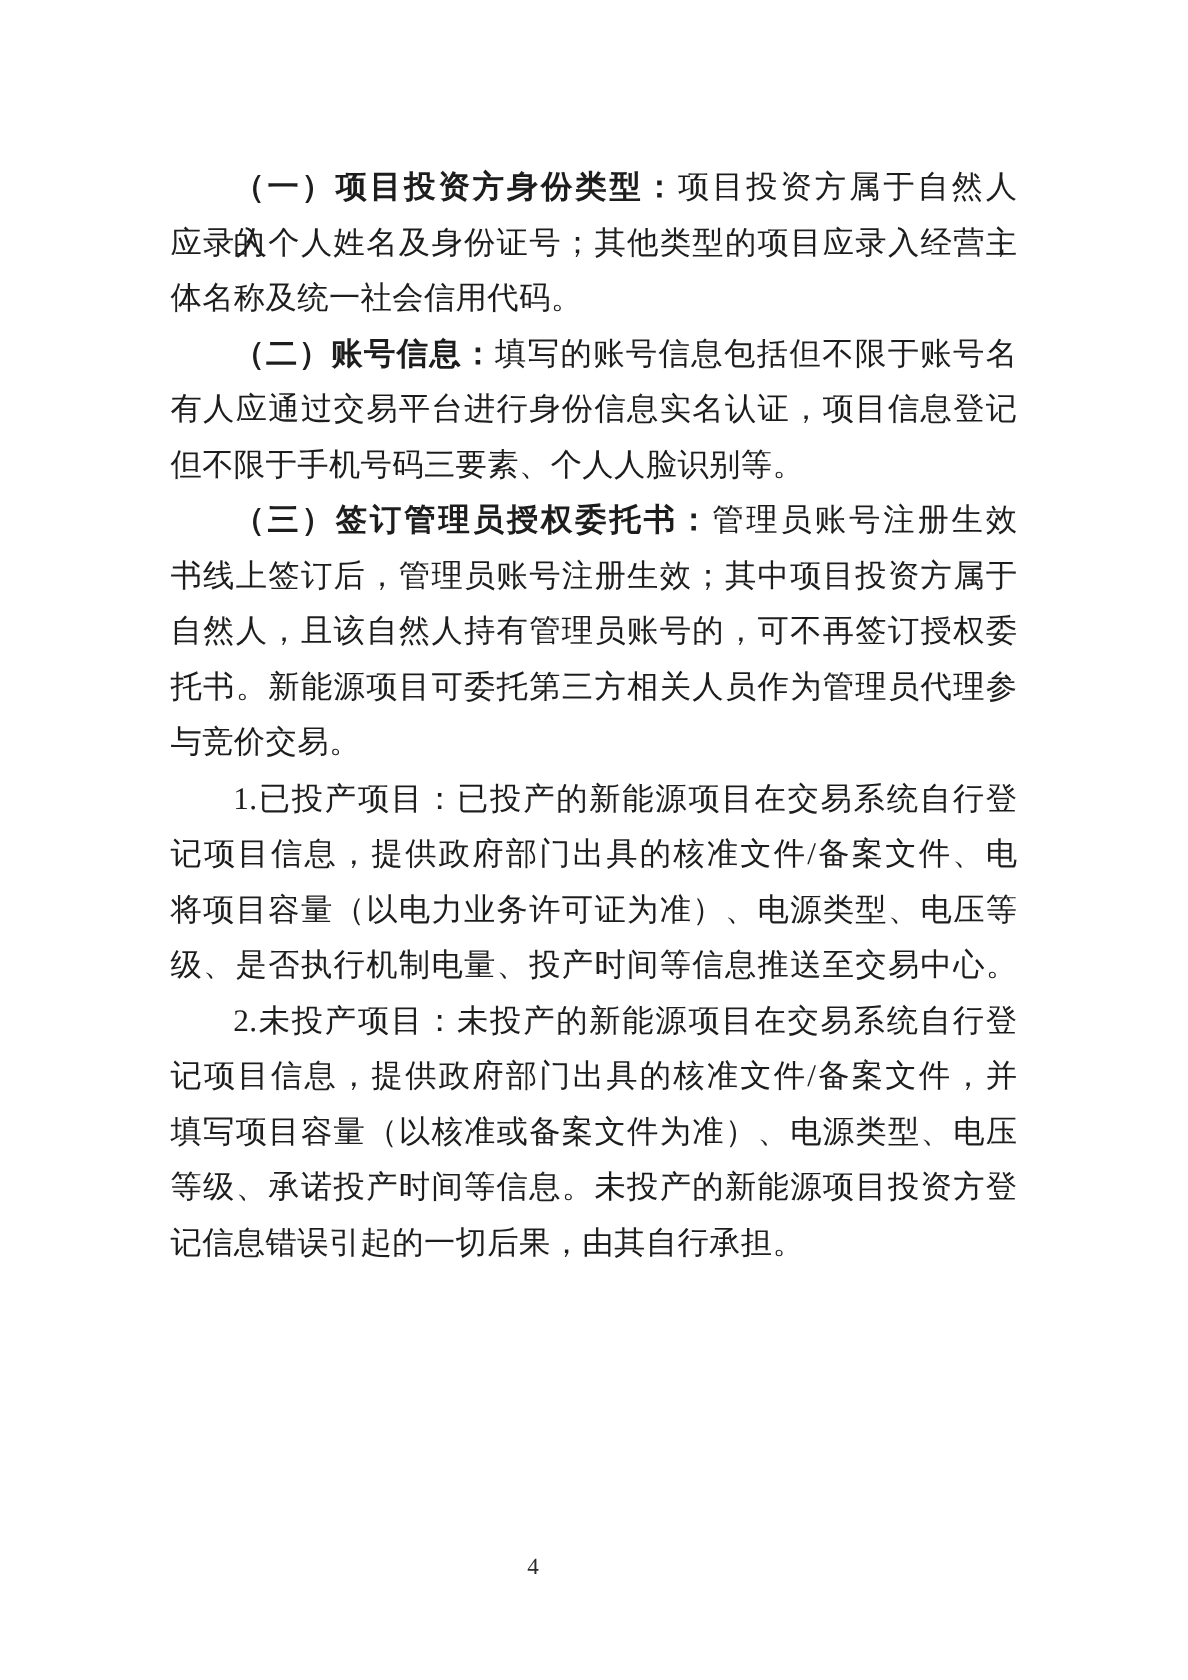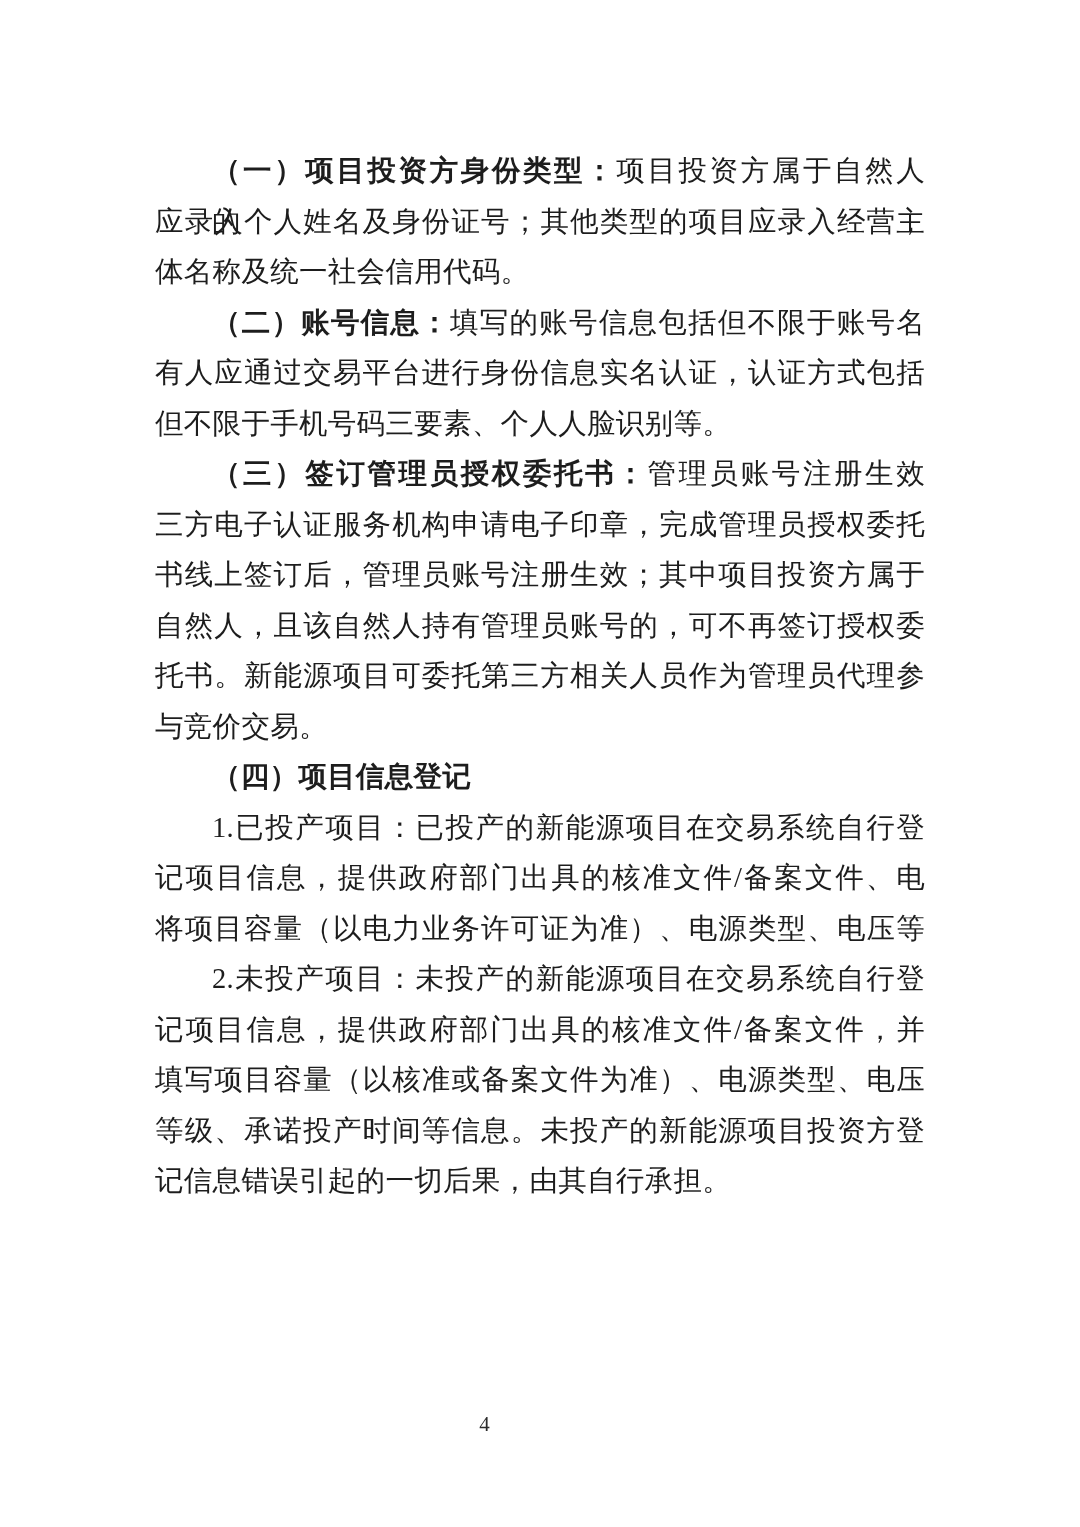--- a/index.html
+++ b/index.html
@@ -44,35 +44,34 @@
 <body>
 
 <div class="page">
   <div class="doc-body">
 
     <div class="line indent"><span class="lead">（一）项目投资方身份类型：</span><span>项目投资方属于自然人的，</span></div>
     <div class="line"><span>应录入个人姓名及身份证号；其他类型的项目应录入经营主</span></div>
     <div class="line para-end"><span>体名称及统一社会信用代码。</span></div>
 
     <div class="line indent"><span class="lead">（二）账号信息：</span><span>填写的账号信息包括但不限于账号名</span></div>
-    <div class="line"><span>有人应通过交易平台进行身份信息实名认证，认证方式包括</span></div>
+    <div class="line"><span>有人应通过交易平台进行身份信息实名认证，项目信息登记</span></div>
     <div class="line para-end"><span>但不限于手机号码三要素、个人人脸识别等。</span></div>
 
     <div class="line indent"><span class="lead">（三）签订管理员授权委托书：</span><span>管理员账号注册生效</span></div>
-    <div class="line"><span>三方电子认证服务机构申请电子印章，完成管理员授权委托</span></div>
     <div class="line"><span>书线上签订后，管理员账号注册生效；其中项目投资方属于</span></div>
     <div class="line"><span>自然人，且该自然人持有管理员账号的，可不再签订授权委</span></div>
     <div class="line"><span>托书。新能源项目可委托第三方相关人员作为管理员代理参</span></div>
     <div class="line para-end"><span>与竞价交易。</span></div>
 
-    <div class="line indent para-end"><span class="lead">（四）项目信息登记</span></div>
 
     <div class="line indent"><span>1.已投产项目：已投产的新能源项目在交易系统自行登</span></div>
     <div class="line"><span>记项目信息，提供政府部门出具的核准文件/备案文件、电</span></div>
     <div class="line"><span>将项目容量（以电力业务许可证为准）、电源类型、电压等</span></div>
+    <div class="line"><span>级、是否执行机制电量、投产时间等信息推送至交易中心。</span></div>
 
     <div class="line indent"><span>2.未投产项目：未投产的新能源项目在交易系统自行登</span></div>
     <div class="line"><span>记项目信息，提供政府部门出具的核准文件/备案文件，并</span></div>
     <div class="line"><span>填写项目容量（以核准或备案文件为准）、电源类型、电压</span></div>
     <div class="line"><span>等级、承诺投产时间等信息。未投产的新能源项目投资方登</span></div>
     <div class="line para-end"><span>记信息错误引起的一切后果，由其自行承担。</span></div>
 
   </div>
 
   <div class="page-num">4</div>

